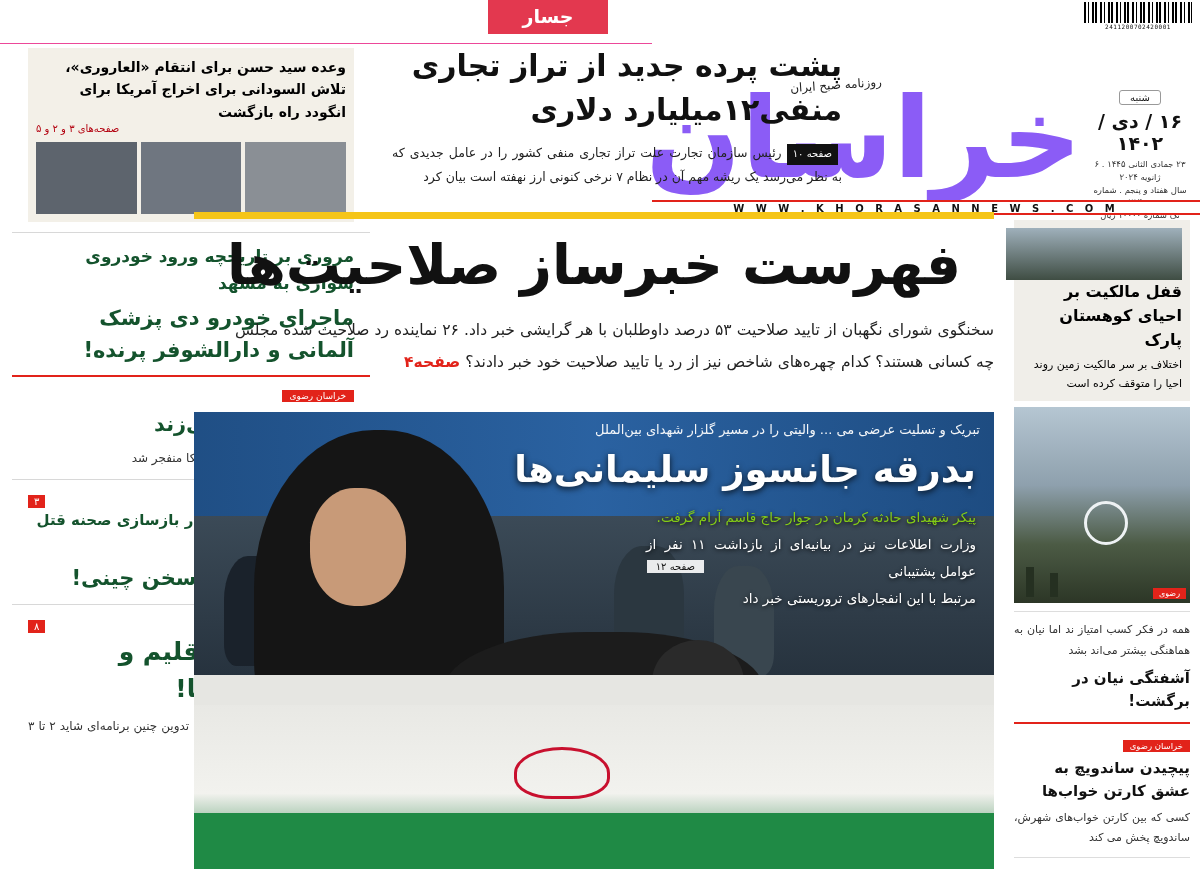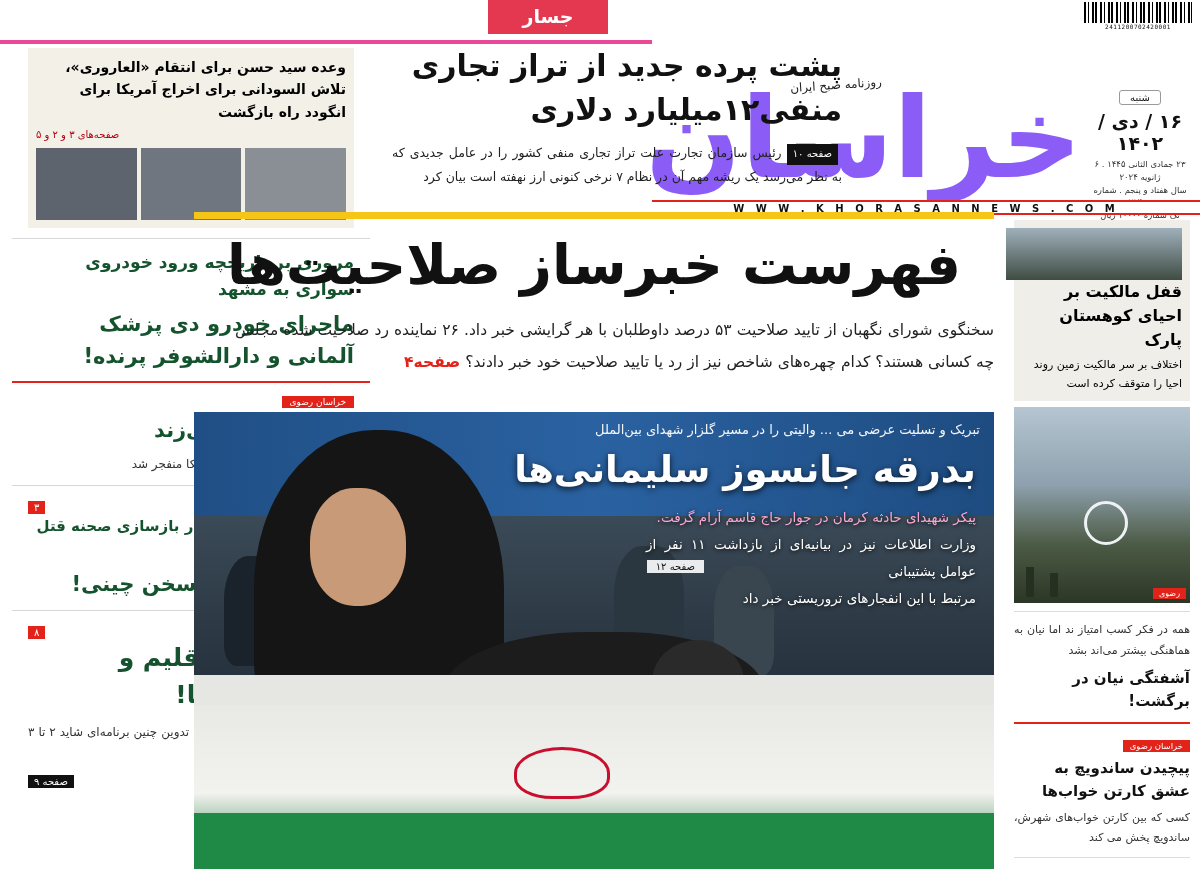--- a/index.html
+++ b/index.html
@@ -5,21 +5,21 @@
   * { box-sizing: border-box; margin: 0; padding: 0; }
   html, body {
     width: 1200px; height: 869px;
     background: #ffffff;
     font-family: "DejaVu Sans", "Liberation Sans", sans-serif;
     overflow: hidden;
   }
   .page { position: relative; width: 1200px; height: 869px; background: #fff; }
 
   
-  .topbar { position: absolute; top: 0; left: 0; width: 1200px; height: 44px; background: #fff; border-bottom: 4px solid #ec4899; }
+  .topbar { position: absolute; top: 0; left: 0; width: 1200px; height: 44px; background: #fff; border-bottom: 1px solid #ec4899; }
   .barcode { position: absolute; top: 2px; right: 8px; width: 108px; height: 30px; }
   .barcode .bars { height: 21px; width: 108px;
     background: repeating-linear-gradient(90deg,#000 0 2px,#fff 2px 4px,#000 4px 5px,#fff 5px 8px,#000 8px 10px,#fff 10px 11px,#000 11px 13px,#fff 13px 16px);
   }
   .barcode .num { font-size: 6px; letter-spacing: .5px; color: #111; text-align: center; font-family: "DejaVu Sans Mono", monospace; }
   .jasar { position: absolute; top: 0; left: 488px; width: 120px; height: 34px; background: #e3384f; color: #fff;
            font-size: 19px; font-weight: bold; text-align: center; line-height: 32px; letter-spacing: 6px; }
 
   
   .masthead { position: absolute; top: 38px; right: 0; width: 548px; height: 178px; background: #fff; }
@@ -82,21 +82,21 @@
              background: linear-gradient(180deg,#e8e8e4 0%,#f2f2ee 55%,#1f7a3d 100%); }
   .mp-flag:before { content:""; position:absolute; top:-26px; left:0; right:0; height:30px; background:#e6e6e2; }
   .mp-flag .green { position:absolute; bottom:0; left:0; right:0; height:56px; background:#1f8a45; }
   .mp-flag .emblem { position:absolute; bottom:70px; left:320px; width:96px; height:52px; border:3px solid #c8102e; border-radius:50% 50% 40% 40%; }
   .mp-woman { position: absolute; top: 18px; left: 60px; width: 250px; height: 330px; background: #151515; border-radius: 48% 48% 30% 30%; }
   .mp-woman .face { position:absolute; top: 58px; left: 56px; width: 96px; height: 118px; background: #c89a78; border-radius: 46%; }
   .mp-man { position: absolute; top: 220px; right: 230px; width: 320px; height: 130px; background: #1c1c1c; border-radius: 45% 45% 20% 20%; }
   .mp-man .head { position:absolute; top: 8px; right: 20px; width: 92px; height: 84px; background: #2a2a2a; border-radius: 50%; }
   .mp-title { position: absolute; top: 36px; right: 18px; color: #fff; font-size: 37px; font-weight: bold; text-shadow: 0 2px 6px rgba(0,0,0,.8); }
   .mp-body { position: absolute; top: 92px; right: 18px; width: 330px; color: #fff; font-size: 13.5px; line-height: 2; text-align: justify; text-shadow: 0 1px 4px rgba(0,0,0,.9); }
-  .mp-body .hl { color: #f9a8d4; }
+  .mp-body .hl { color: #84cc16; }
   .mp-pagetag { position: absolute; top: 148px; right: 290px; background: rgba(255,255,255,.9); color:#111; font-size: 10px; padding: 1px 9px; }
 
   
   .arrow { color:#e2231a; font-weight: bold; }
   .cap-title { font-size: 16px; font-weight: bold; line-height: 1.5; }
   .cap-sub { font-size: 11px; line-height: 1.7; margin-top: 4px; }
 </style>
 </head>
 <body>
 
@@ -134,21 +134,21 @@
     <p>
       <span class="pagetag">صفحه ۱۰</span>
       <span>رئیس سازمان تجارت علت تراز تجاری منفی کشور را در عامل جدیدی که به نظر می‌رسد یک ریشه مهم آن در نظام ۷ نرخی کنونی ارز نهفته است بیان کرد</span>
     </p>
   </div>
 
   <div class="rcol">
     <div class="block" style="padding-top:4px;">
       <div style="background:#f3f0e8;padding:8px;">
         <div style="font-size:14px;font-weight:bold;line-height:1.6;text-align:right;">وعده سید حسن برای انتقام «العاروری»، تلاش السودانی برای اخراج آمریکا برای انگودد راه بازگشت</div>
-        <div style="margin-top:6px;font-size:10px;color:#b3000f;text-align:left;">صفحه‌های ۳ و ۲ و ۵</div>
+        <div style="font-size:10px;color:#b3000f;text-align:left;">صفحه‌های ۳ و ۲ و ۵</div>
         <div style="display:flex;gap:4px;margin-top:8px;">
           <div style="flex:1;height:72px;background:#8a8f95;"></div>
           <div style="flex:1;height:72px;background:#6f7680;"></div>
           <div style="flex:1;height:72px;background:#5d646d;"></div>
         </div>
       </div>
     </div>
 
     <div class="divider"></div>
     <div class="block">
@@ -168,21 +168,20 @@
       <div style="text-align:left;"><span class="pagetag" style="background:#e2231a;">۳</span></div>
       <h2 style="font-size:15px;">عامل جنایت خیابانی در بازسازی صحنه قتل اعتراف کرد</h2>
       <h2 class="big" style="margin-top:6px;">آدم کشی برای سخن چینی!</h2>
     </div>
 
     <div class="divider"></div>
     <div class="block">
       <div style="text-align:left;"><span class="pagetag" style="background:#e2231a;">۸</span></div>
       <h2 style="font-size:25px;line-height:1.45;">شتاب تغییر اقلیم و بی‌برنامگی ما!</h2>
       <p class="lead-small" style="margin-top:8px;">رئیس مرکز ملی هوا تغییر اقلیم: تدوین چنین برنامه‌ای شاید ۲ تا ۳ سال زمان ببرد</p>
-      <div style="text-align:left;margin-top:4px;"><span class="pagetag">صفحه ۹</span></div>
     </div>
   </div>
 
   <div class="main-head">
     <div class="yellowbar"></div>
     <h1>فهرست خبرساز صلاحیت‌ها</h1>
     <p>
       <span>سخنگوی شورای نگهبان از تایید صلاحیت ۵۳ درصد داوطلبان با هر گرایشی خبر داد. ۲۶ نماینده رد صلاحیت شده مجلس چه کسانی هستند؟ کدام چهره‌های شاخص نیز از رد یا تایید صلاحیت خود خبر دادند؟</span>
       <span class="arrow">صفحه۴</span>
     </p>

